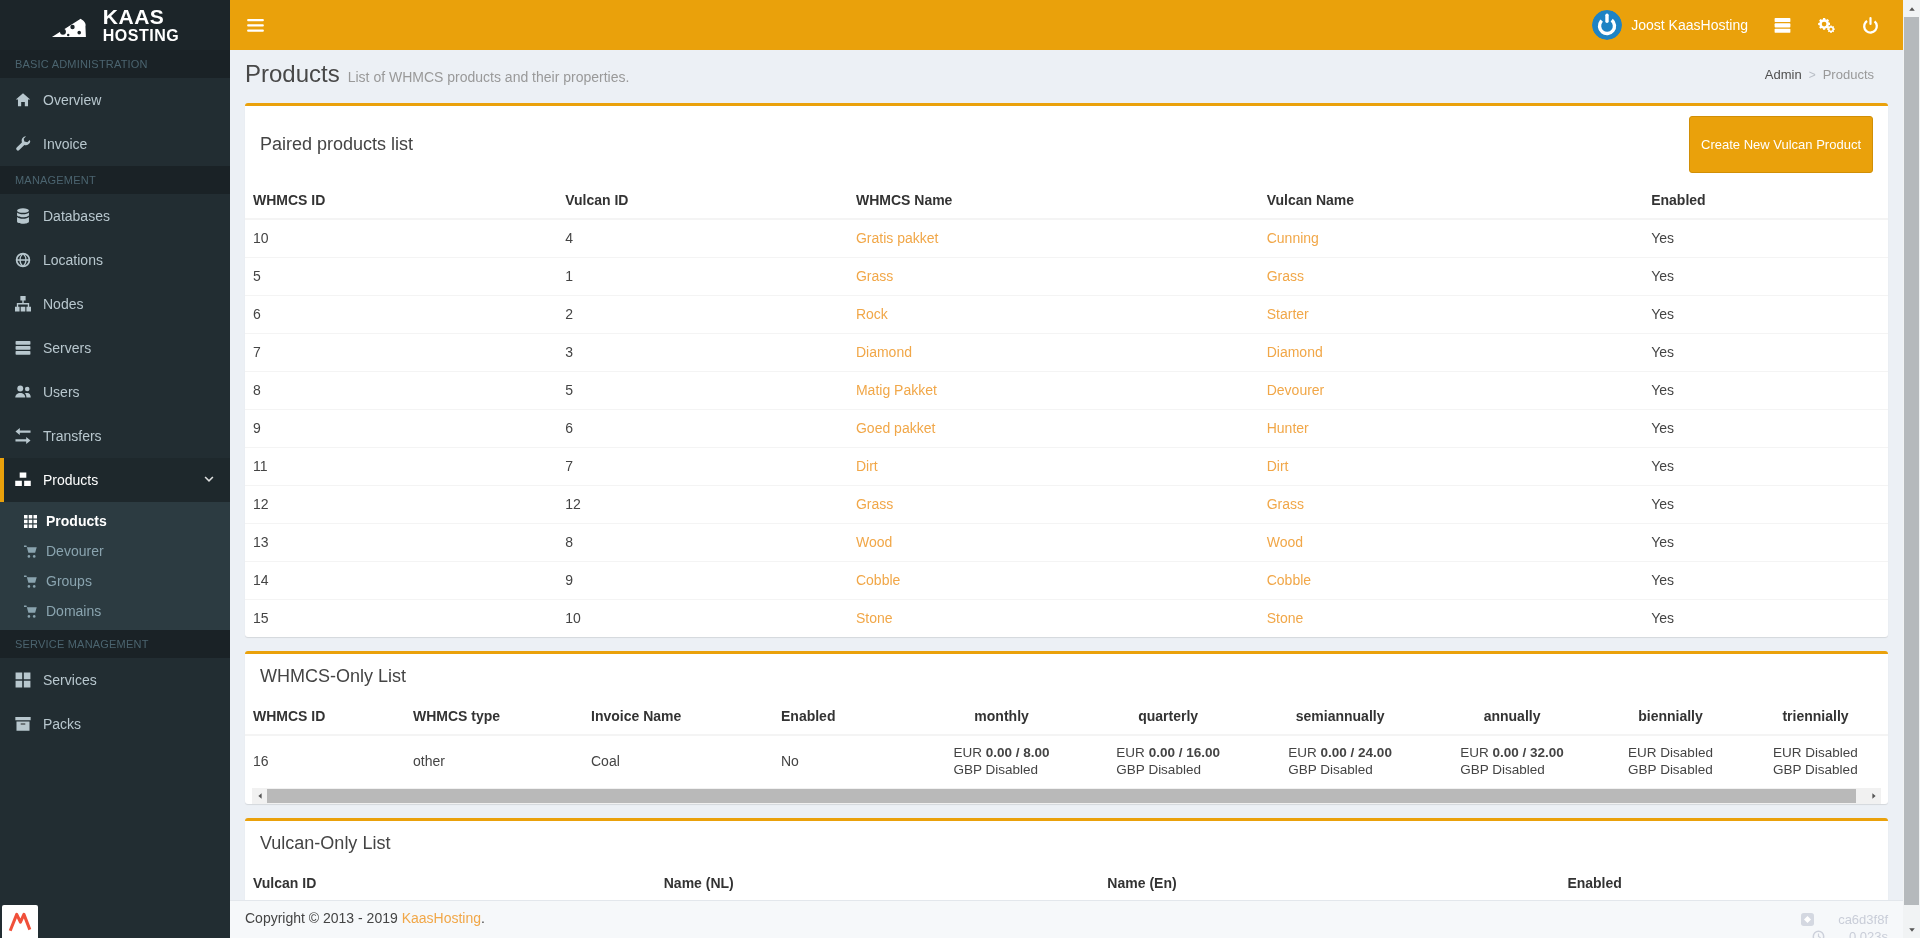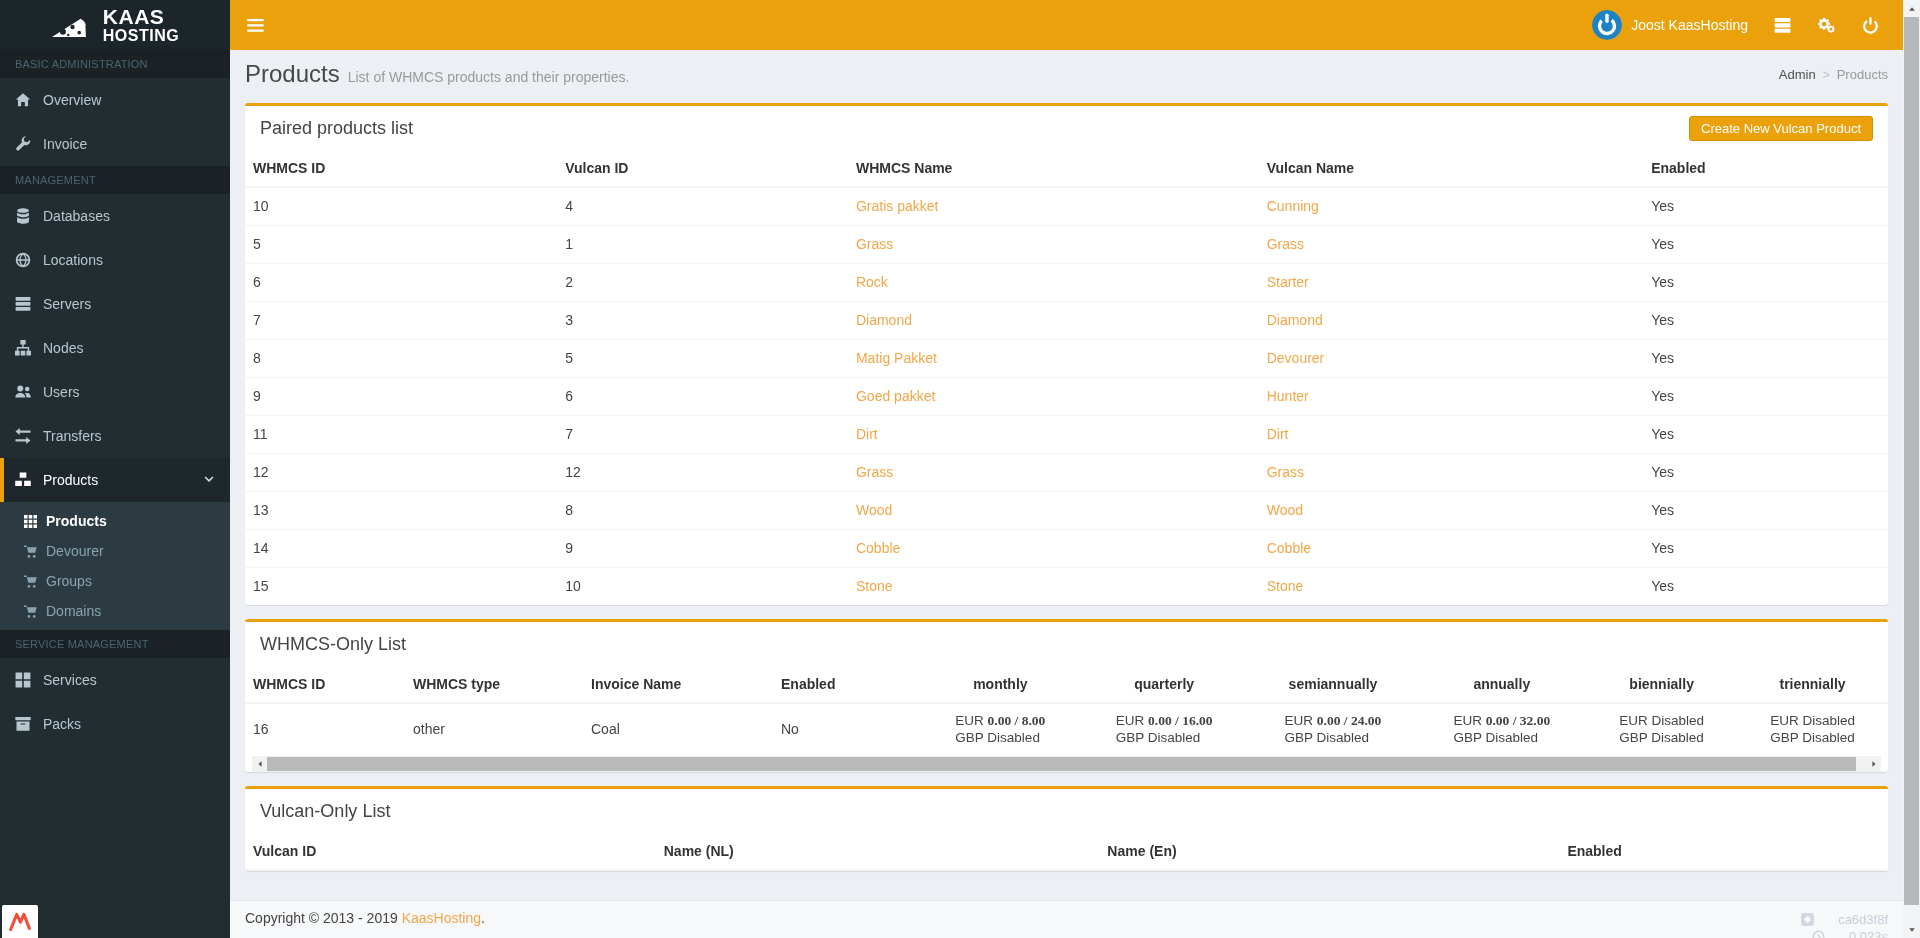--- a/index.html
+++ b/index.html
@@ -40,37 +40,37 @@
   .user-menu { display: flex; align-items: center; gap: 9px; color: #fff; padding: 0 12px; height: 50px; cursor: pointer; }
   .avatar { width: 30px; height: 30px; border-radius: 50%; overflow: hidden; flex: none; }
   .nav-icon { width: 44px; height: 50px; display: flex; align-items: center; justify-content: center; color: #fff; cursor: pointer; }
   .nav-icon svg { width: 17px; height: 17px; fill: #fff; }
 
   
   .content { position: absolute; left: 230px; top: 50px; right: 17px; bottom: 38px; padding: 8px 15px 0; overflow: hidden; }
   .content-header { display: flex; align-items: center; margin: 2px 0 15px; }
   .content-header h1 { font-size: 24px; font-weight: 400; color: #484848; }
   .content-header h1 small { font-size: 14px; color: #999; font-weight: 400; margin-left: 8px; }
-  .breadcrumb { margin-left: auto; list-style: none; display: flex; align-items: flex-end; gap: 7px; font-size: 13px; }
+  .breadcrumb { margin-left: auto; list-style: none; display: flex; align-items: flex-end; gap: 7px; font-size: 13px; margin-right: 14px; }
   .breadcrumb .bc-root { color: #4f4f4f; cursor: pointer; }
   .breadcrumb .sep { color: #b9bec6; font-size: 12px; }
   .breadcrumb .active { color: #999; }
 
   .panel { background: #fff; border-top: 3px solid var(--accent); border-radius: 3px; box-shadow: 0 1px 1px rgba(0,0,0,.1); margin-bottom: 14px; }
   .panel-head { display: flex; align-items: center; justify-content: space-between; padding: 10px 15px; }
   .panel-head h3 { font-size: 18px; font-weight: 400; color: #444; line-height: 25px; }
-  .btn-create { background: var(--accent); border: 1px solid #d18f06; color: #fff; font-size: 13px; font-family: inherit; padding: 4px 11px; border-radius: 3px; cursor: pointer; }
+  .btn-create { background: var(--accent); border: 1px solid #d18f06; color: #fff; font-size: 13px; font-family: inherit; padding: 20px 11px; border-radius: 3px; cursor: pointer; }
 
   table { width: 100%; border-collapse: collapse; font-size: 14px; }
   thead th { text-align: left; font-weight: bold; color: #333; padding: 8px; border-bottom: 2px solid #f4f4f4; line-height: 19px; }
   tbody td { padding: 9px 8px; border-top: 1px solid #f4f4f4; color: #444; line-height: 19px; }
   a.plink { color: var(--link); text-decoration: none; cursor: pointer; }
   .ta-c { text-align: center !important; }
   .price { display: inline-block; text-align: left; line-height: 16.5px; font-size: 13.5px; }
-  .price b { font-weight: bold; font-family: Liberation Serif, serif; }
+  .price b { font-weight: bold; }
 
   
   .hscroll { position: relative; height: 16px; margin: 0 7px 1px; background: #f1f1f1; }
   .hs-arrow { position: absolute; top: 0; width: 15px; height: 16px; display: flex; align-items: center; justify-content: center; }
   .hs-arrow.left { left: 0; } .hs-arrow.right { right: 0; }
   .hs-thumb { position: absolute; top: 1px; bottom: 1px; left: 15px; right: 25px; background: #b9b9b9; }
   .tri { width: 0; height: 0; border-style: solid; }
   .tri.l { border-width: 5px 6px 5px 0; border-color: transparent #555 transparent transparent; }
   .tri.r { border-width: 5px 0 5px 6px; border-color: transparent transparent transparent #555; }
   .tri.u { border-width: 0 5px 6px 5px; border-color: transparent transparent #555 transparent; }
@@ -149,35 +149,35 @@
               <circle cx="7" cy="7" r="5.6" fill="none" stroke="currentColor" stroke-width="1.5"></circle>
               <path d="M1.4 7h11.2M7 1.4C3.5 4.4 3.5 9.6 7 12.6M7 1.4c3.5 3 3.5 8.2 0 11.2" fill="none" stroke="currentColor" stroke-width="1.1"></path>
             </svg>
           </span>
       <span class="mi-label">Locations</span>
 
     </a>
         <a class="menu-item">
       <span class="mi-icon">
             <svg viewBox="0 0 14 14">
+              <path d="M4.7 0h4.6v4H4.7zM0 9.4h4v4.2H0zM5 9.4h4v4.2H5zM10 9.4h14v0zM10 9.4h4v4.2h-4zM6.4 4h1.2v2.2h4.8v3.2h-1.2V7.4H2.8v2H1.6V6.2h4.8z"></path>
+            </svg>
+          </span>
+      <span class="mi-label">Nodes</span>
+
+    </a>
+        <a class="menu-item">
+      <span class="mi-icon">
+            <svg viewBox="0 0 14 14">
               <rect x="0.5" y="0.8" width="13" height="3.4" rx="0.7"></rect>
               <rect x="0.5" y="5.2" width="13" height="3.4" rx="0.7"></rect>
               <rect x="0.5" y="9.6" width="13" height="3.4" rx="0.7"></rect>
             </svg>
           </span>
       <span class="mi-label">Servers</span>
-
-    </a>
-        <a class="menu-item">
-      <span class="mi-icon">
-            <svg viewBox="0 0 14 14">
-              <path d="M4.7 0h4.6v4H4.7zM0 9.4h4v4.2H0zM5 9.4h4v4.2H5zM10 9.4h14v0zM10 9.4h4v4.2h-4zM6.4 4h1.2v2.2h4.8v3.2h-1.2V7.4H2.8v2H1.6V6.2h4.8z"></path>
-            </svg>
-          </span>
-      <span class="mi-label">Nodes</span>
 
     </a>
         <a class="menu-item">
       <span class="mi-icon">
             <svg viewBox="0 0 14 14">
               <circle cx="4.6" cy="4" r="2.6"></circle>
               <path d="M.2 11.9C.2 9.3 2.2 7.8 4.6 7.8s4.4 1.5 4.4 4.1z"></path>
               <circle cx="10.7" cy="4.4" r="2"></circle>
               <path d="M10 11.9c0-1.6-.5-2.9-1.4-3.7.6-.3 1.3-.4 2.1-.4 2 0 3.1 1.5 3.1 4.1z"></path>
             </svg>

